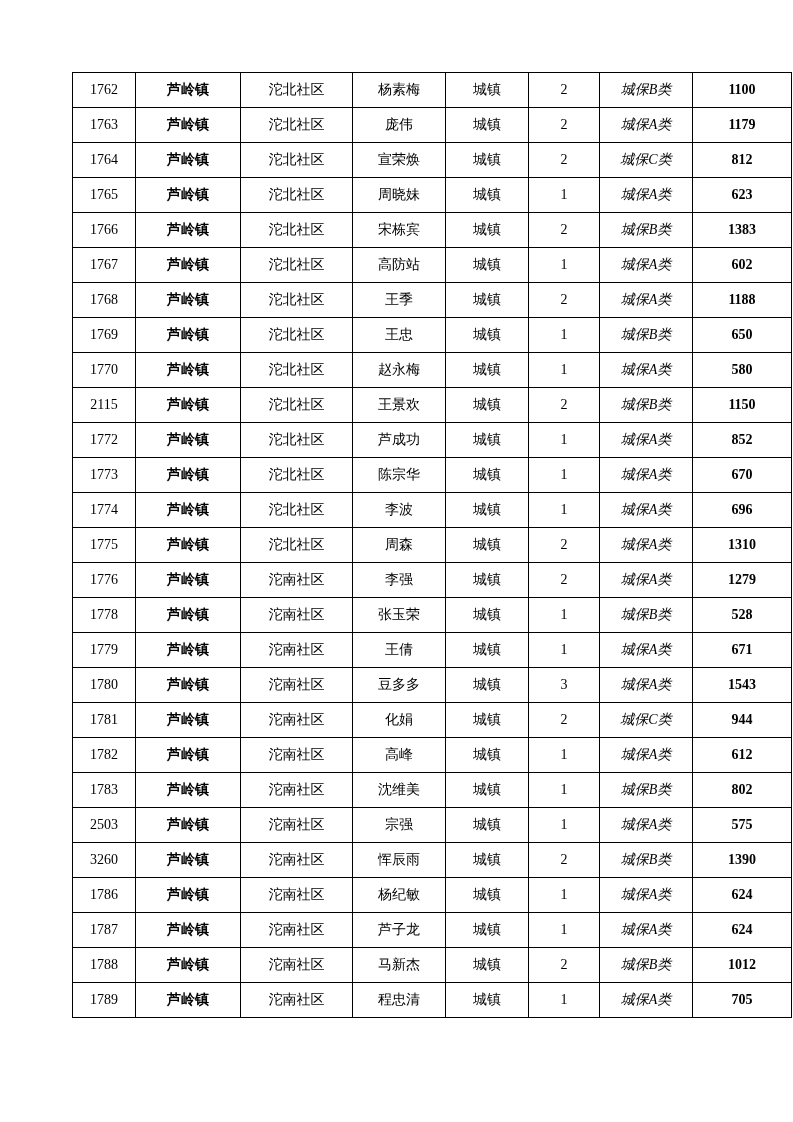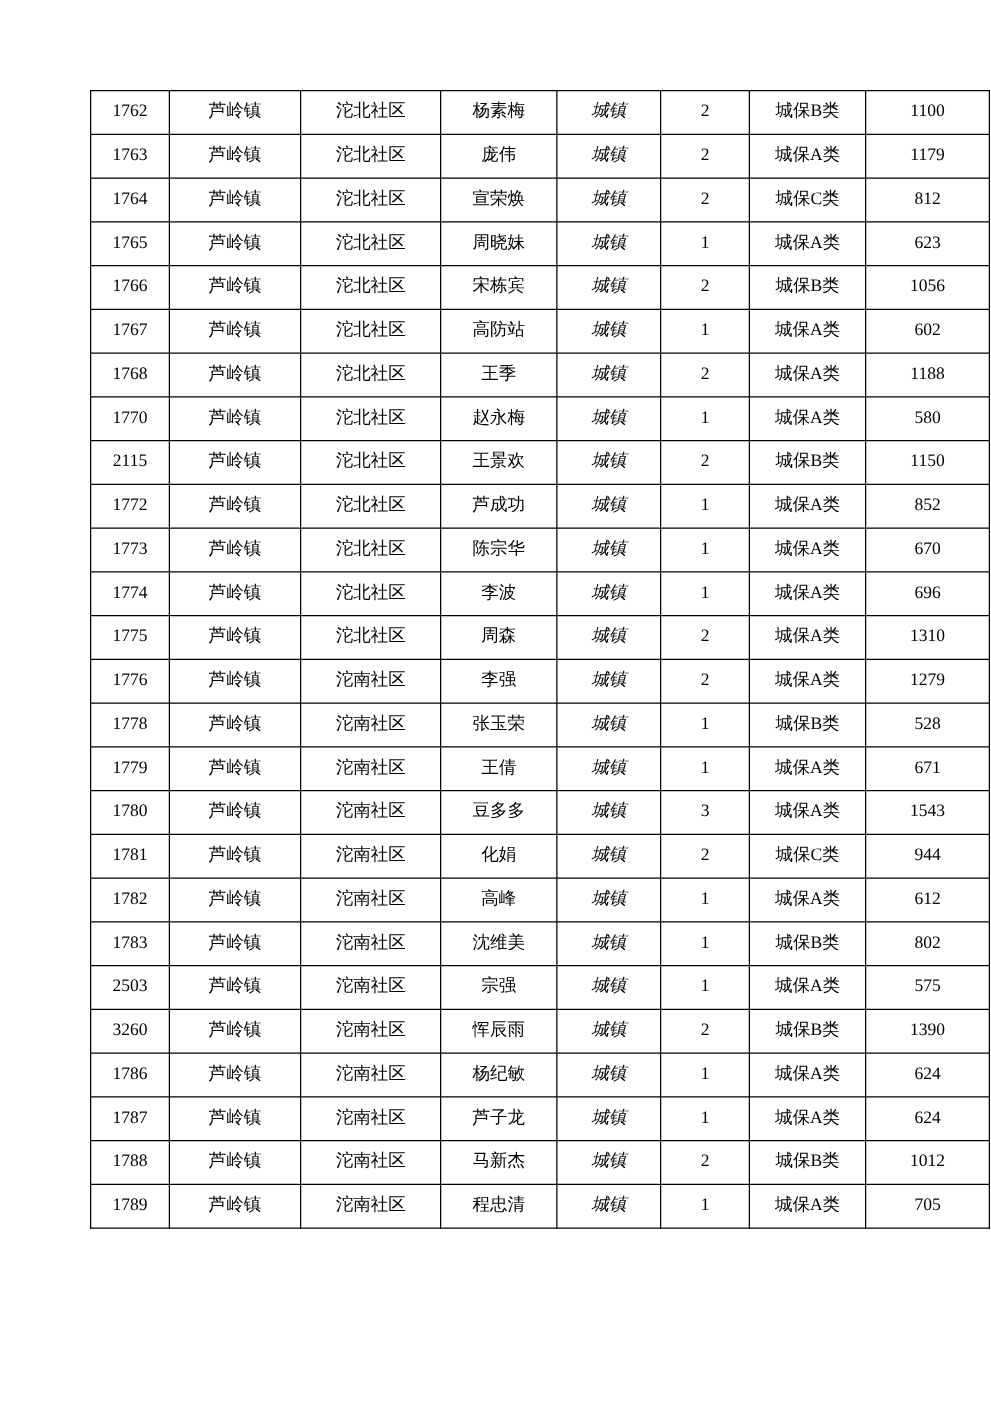--- a/index.html
+++ b/index.html
@@ -31,27 +31,27 @@
     text-align: center;
     vertical-align: middle;
     font-size: 14px;
     line-height: 1.1;
     padding: 0 2px;
     font-family: "Liberation Serif", "DejaVu Serif", serif;
     white-space: nowrap;
     overflow: hidden;
   }
   .c0 { width: 58px; }
-  .c1 { width: 100px; }
+  .c1 { width: 100px; font-weight: bold; }
   .c2 { width: 107px; }
   .c3 { width: 88px; }
-  .c4 { width: 78px; font-style: italic; }
+  .c4 { width: 78px; }
   .c5 { width: 66px; }
-  .c6 { width: 88px; }
-  .c7 { width: 94px; }
+  .c6 { width: 88px; font-style: italic; }
+  .c7 { width: 94px; font-weight: bold; }
 </style>
 </head>
 <body>
 
 <div class="page">
   <table class="data-table">
     <tbody>
         <tr>
           <td class="c0">1762</td>
           <td class="c1">芦岭镇</td>
@@ -93,41 +93,51 @@
           <td class="c7">623</td>
         </tr>
         <tr>
           <td class="c0">1766</td>
           <td class="c1">芦岭镇</td>
           <td class="c2">沱北社区</td>
           <td class="c3">宋栋宾</td>
           <td class="c4">城镇</td>
           <td class="c5">2</td>
           <td class="c6">城保B类</td>
-          <td class="c7">1056</td>
+          <td class="c7">1383</td>
         </tr>
         <tr>
           <td class="c0">1767</td>
           <td class="c1">芦岭镇</td>
           <td class="c2">沱北社区</td>
           <td class="c3">高防站</td>
           <td class="c4">城镇</td>
           <td class="c5">1</td>
           <td class="c6">城保A类</td>
           <td class="c7">602</td>
         </tr>
         <tr>
           <td class="c0">1768</td>
           <td class="c1">芦岭镇</td>
           <td class="c2">沱北社区</td>
           <td class="c3">王季</td>
           <td class="c4">城镇</td>
           <td class="c5">2</td>
           <td class="c6">城保A类</td>
           <td class="c7">1188</td>
+        </tr>
+        <tr>
+          <td class="c0">1769</td>
+          <td class="c1">芦岭镇</td>
+          <td class="c2">沱北社区</td>
+          <td class="c3">王忠</td>
+          <td class="c4">城镇</td>
+          <td class="c5">1</td>
+          <td class="c6">城保B类</td>
+          <td class="c7">650</td>
         </tr>
         <tr>
           <td class="c0">1770</td>
           <td class="c1">芦岭镇</td>
           <td class="c2">沱北社区</td>
           <td class="c3">赵永梅</td>
           <td class="c4">城镇</td>
           <td class="c5">1</td>
           <td class="c6">城保A类</td>
           <td class="c7">580</td>

